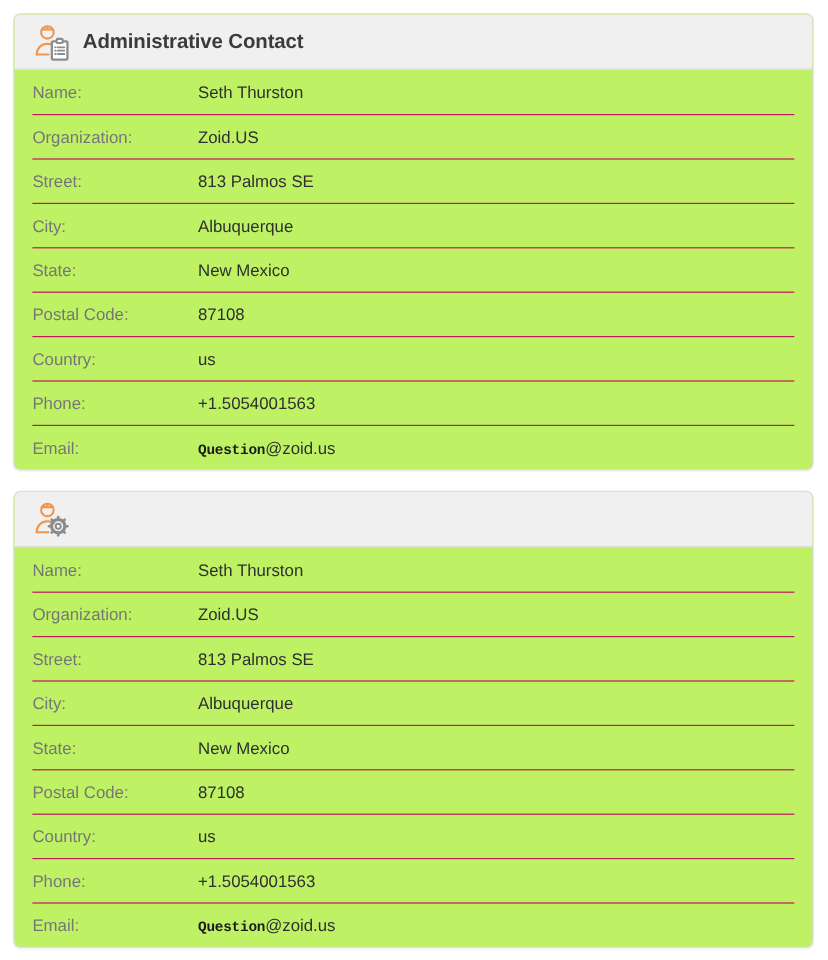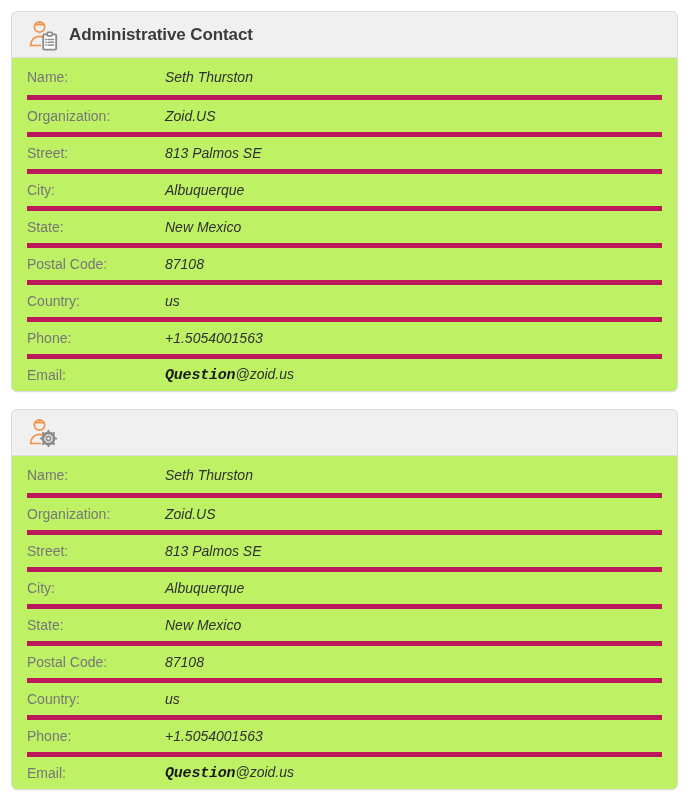--- a/index.html
+++ b/index.html
@@ -51,43 +51,42 @@
     letter-spacing: -0.1px;
     line-height: 1;
   }
   .panel-body {
     padding: 0 15px;
   }
   .row {
     display: flex;
     align-items: center;
     height: 37px;
-    border-top: 5px solid #be185d;
+    border-top: 1px solid #be185d;
     box-sizing: border-box;
   }
   .row:first-child {
     border-top: none;
   }
   .row-label {
     flex: 0 0 138px;
     font-size: 14px;
     color: #767676;
     line-height: 1;
   }
   .row-value {
     font-size: 14px;
     color: #2f2f2f;
     line-height: 1;
     white-space: nowrap;
-    font-style: italic;
   }
   .mono-part {
     font-family: "Liberation Mono", "DejaVu Sans Mono", monospace;
     font-weight: bold;
-    font-size: 15px;
+    font-size: 12px;
     color: #1a1a1a;
     letter-spacing: -0.2px;
   }
 </style>
 </head>
 <body>
 
 <div class="page" id="page-root">
   <section class="panel">
     <div class="panel-header">

